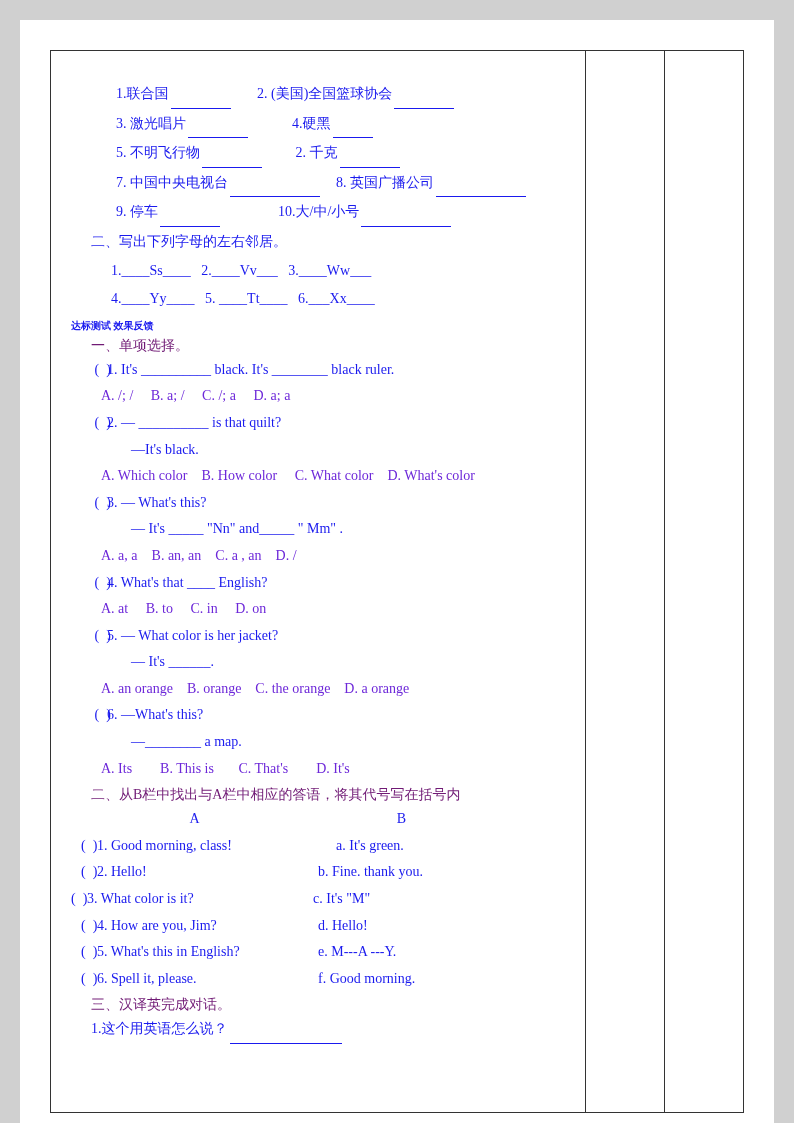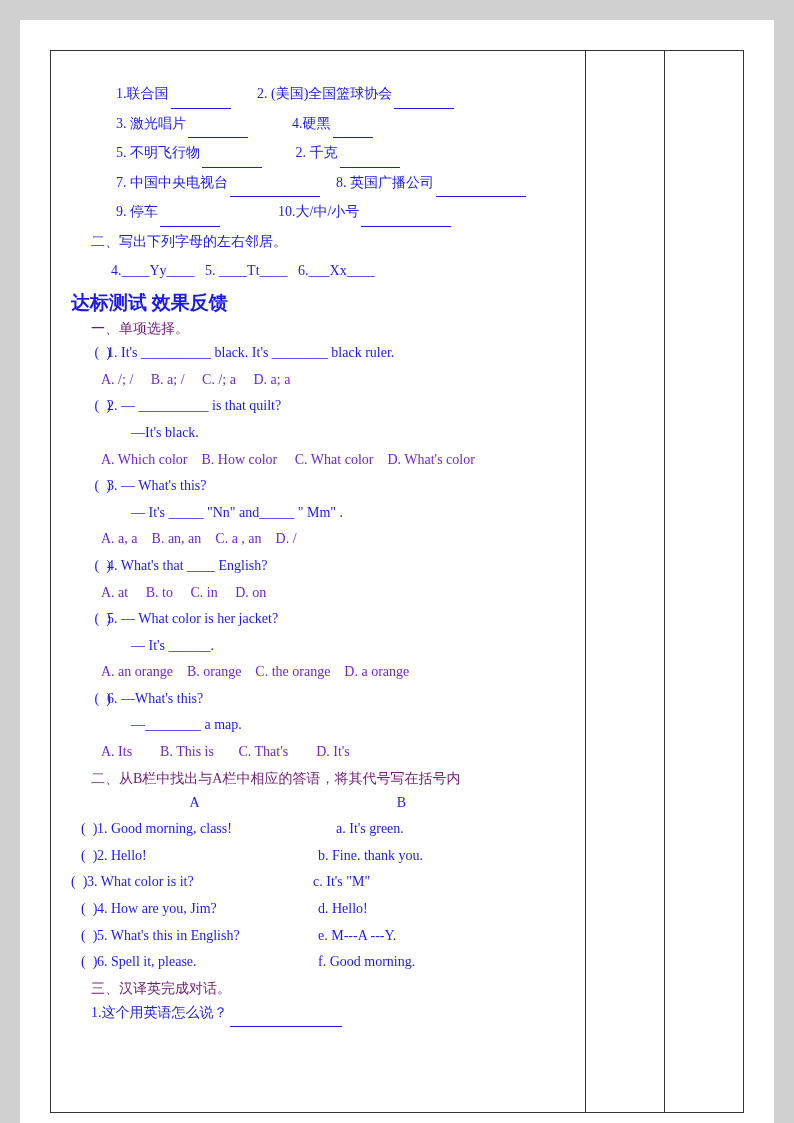--- a/index.html
+++ b/index.html
@@ -64,21 +64,21 @@
     }
     .blank-long {
       display: inline-block;
       border-bottom: 1px solid #1a1aee;
       min-width: 90px;
       margin: 0 2px;
     }
     .section-title {
       font-weight: bold;
       color: #1a1aee;
-      font-size: 19px;
+      font-size: 10px;
       margin: 6px 0 4px 0;
     }
     .sub-section {
       color: #701a75;
       margin: 4px 0 2px 0;
     }
     .question-line {
       color: #1a1aee;
       line-height: 1.9;
       margin-left: 10px;
@@ -143,20 +143,23 @@
       <span>8. 英国广播公司</span><span class="blank-long">&nbsp;&nbsp;&nbsp;&nbsp;&nbsp;&nbsp;&nbsp;&nbsp;&nbsp;&nbsp;&nbsp;</span>
     </div>
     <div class="content-line">
       <span>9. 停车</span><span class="blank">&nbsp;&nbsp;&nbsp;&nbsp;&nbsp;&nbsp;&nbsp;&nbsp;</span>
       &nbsp;&nbsp;&nbsp;&nbsp;&nbsp;&nbsp;&nbsp;&nbsp;&nbsp;&nbsp;&nbsp;&nbsp;&nbsp;&nbsp;
       <span>10.大/中/小号</span><span class="blank-long">&nbsp;&nbsp;&nbsp;&nbsp;&nbsp;&nbsp;&nbsp;&nbsp;&nbsp;&nbsp;&nbsp;&nbsp;</span>
     </div>
 
     <div class="content-line indent1">
       <span>二、写出下列字母的左右邻居。</span>
+    </div>
+    <div class="content-line indent2">
+      1.____Ss____ &nbsp; 2.____Vv___ &nbsp; 3.____Ww___
     </div>
     <div class="content-line indent2">
       4.____Yy____ &nbsp; 5. ____Tt____ &nbsp; 6.___Xx____
     </div>
 
     <div class="section-title">
       <span>达标测试 效果反馈</span>
     </div>
 
     <div class="sub-section indent1">

